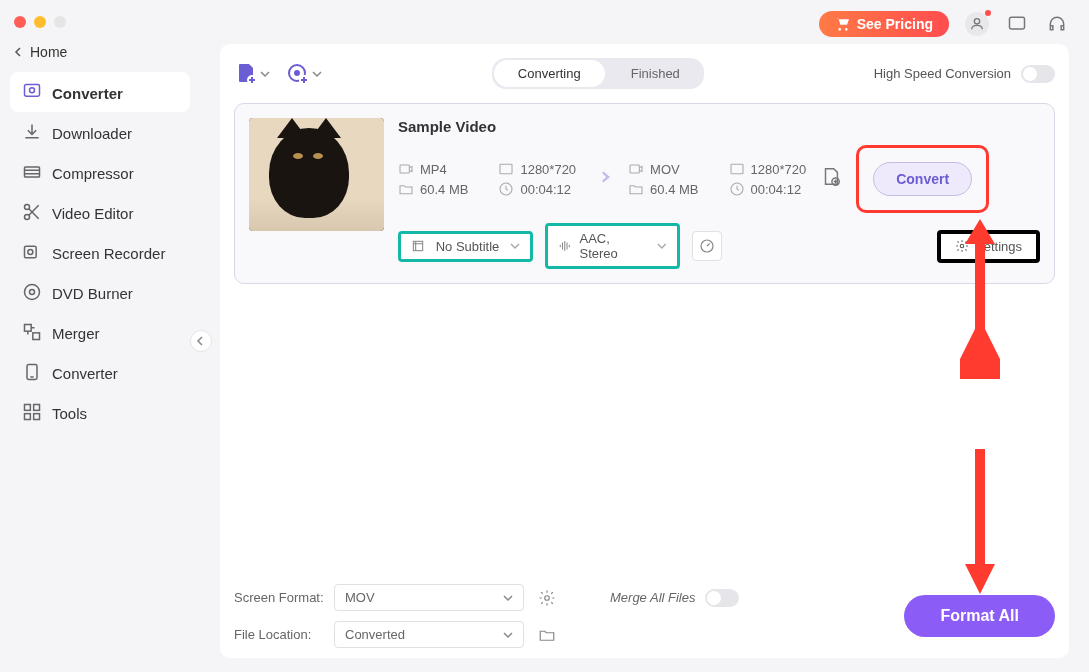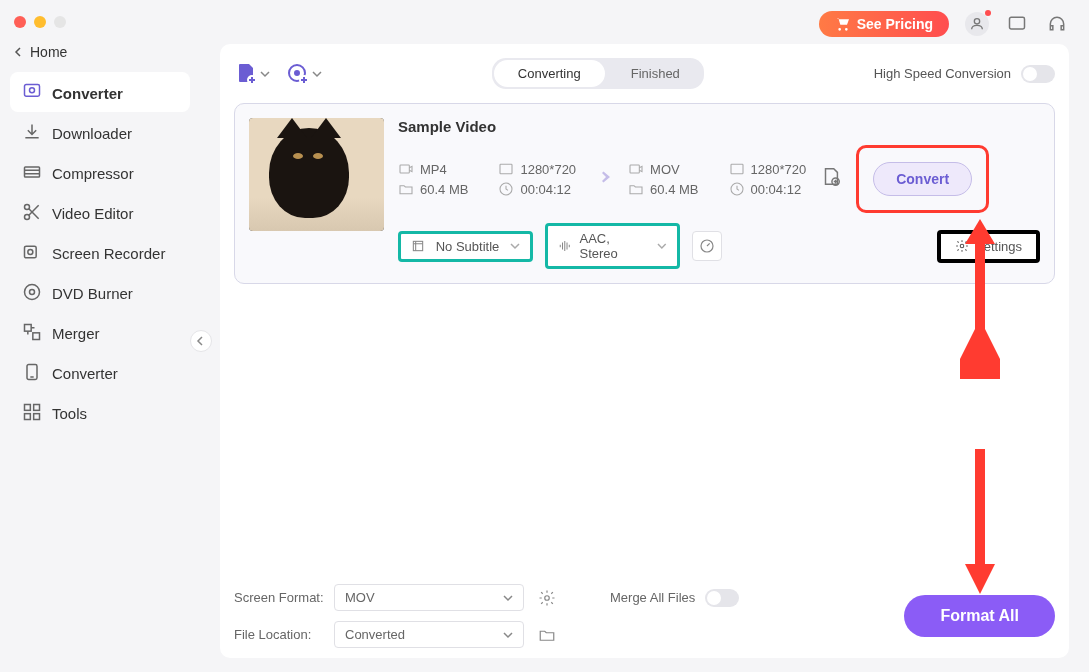--- a/index.html
+++ b/index.html
@@ -64,21 +64,21 @@
 .dropdown svg.chev-d { color: #aaa; }
 .controls-row { display: flex; align-items: center; gap: 12px; }
 .ctrl-icon { width: 30px; height: 30px; border: 1px solid #e0e0e5; border-radius: 4px; display: flex; align-items: center; justify-content: center; background: #fff; cursor: pointer; color: #888; }
 
 .panel-foot { margin-top: auto; display: flex; align-items: center; justify-content: space-between; padding-top: 10px; }
 .foot-left { display: flex; flex-direction: column; gap: 10px; }
 .foot-row { display: flex; align-items: center; gap: 10px; font-size: 13px; color: #666; }
 .foot-label { width: 90px; }
 .foot-dd { width: 190px; padding: 5px 10px; border: 1px solid #e0e0e5; border-radius: 4px; background: #fff; display: flex; align-items: center; justify-content: space-between; cursor: pointer; }
 .foot-side-btn { width: 26px; height: 26px; border: none; background: transparent; display: flex; align-items: center; justify-content: center; cursor: pointer; color: #888; }
-.merge-lbl { margin-left: 40px; }
+.merge-lbl { margin-left: 40px; font-style: italic; }
 .start-all { background: #8b5cf6; color: #fff; border: none; border-radius: 22px; padding: 12px 36px; font-size: 16px; font-weight: 600; cursor: pointer; }
 
 .annot-arrow { position: absolute; pointer-events: none; }
 .annot-arrow svg { display: block; }
 </style>
 </head>
 <body>
 
 <div class="sidebar">
   <div class="traffic-lights">

